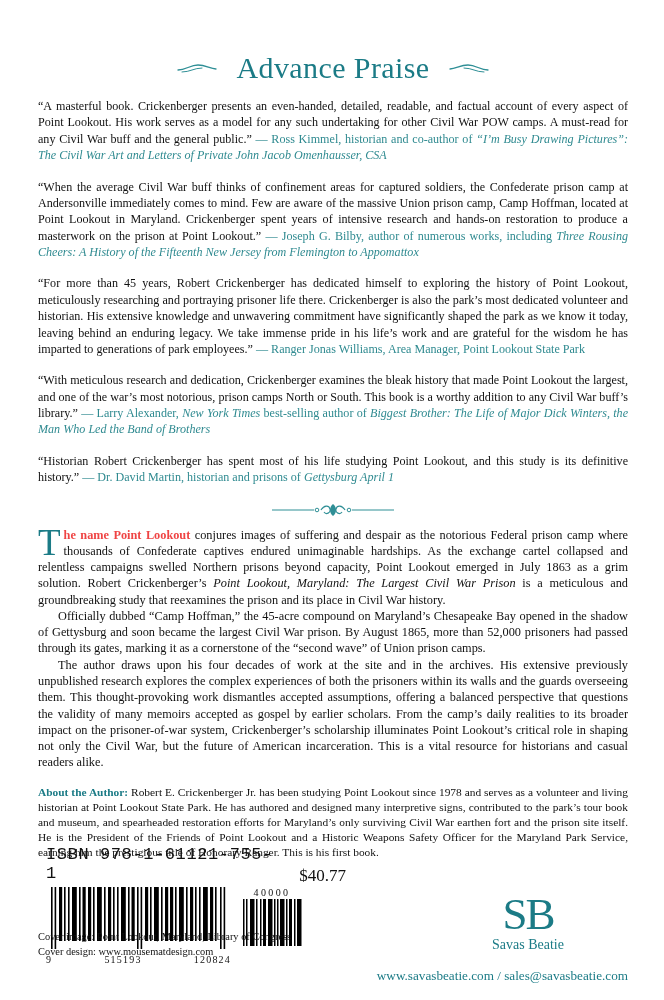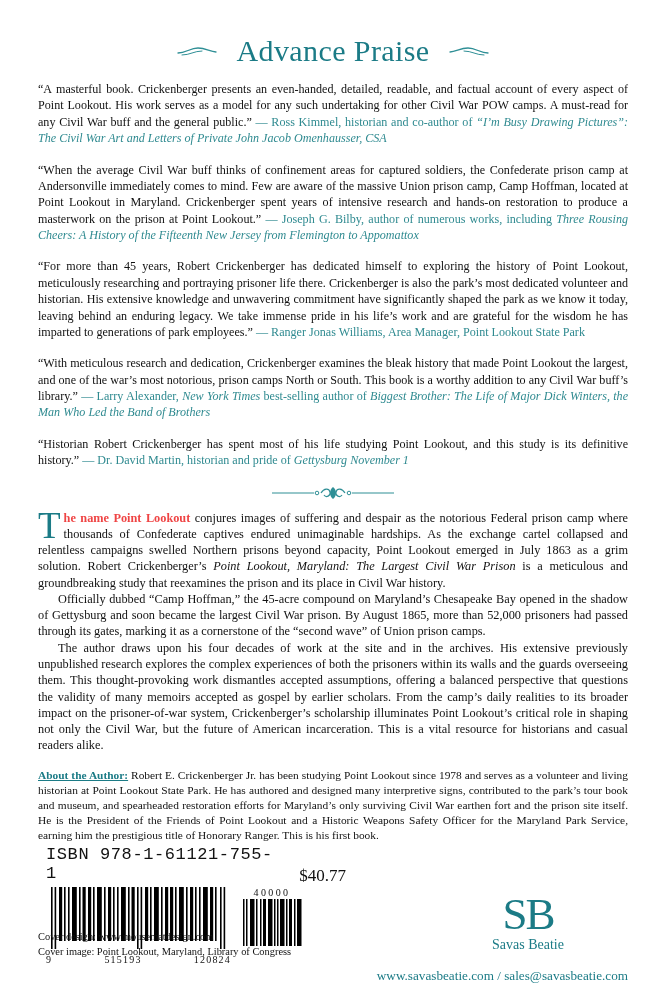--- a/index.html
+++ b/index.html
@@ -24,21 +24,21 @@
   }
   .content {
     position: absolute;
     left: 38px;
     top: 0;
     width: 590px;
   }
 
   
   .praise-header {
-    margin-top: 36px;
+    margin-top: 53px;
     text-align: center;
     display: flex;
     align-items: center;
     justify-content: center;
     gap: 18px;
   }
   .praise-title {
     font-size: 30px;
     color: #1b7b86;
     letter-spacing: 0.4px;
@@ -111,21 +111,20 @@
   .about {
     margin-top: 14px;
     font-size: 11.4px;
     line-height: 1.33;
     text-align: justify;
     color: #111111;
   }
   .about-label {
     color: #1b7b86;
     font-weight: bold;
-    text-decoration: underline;
   }
 
   
   .barcode-block {
     position: absolute;
     left: 46px;
     top: 845px;
     width: 300px;
   }
   .isbn-row {
@@ -246,21 +245,21 @@
 
     <div class="blurb">
       <span>“For more than 45 years, Robert Crickenberger has dedicated himself to exploring the history of Point Lookout, meticulously researching and portraying prisoner life there. Crickenberger is also the park’s most dedicated volunteer and historian. His extensive knowledge and unwavering commitment have significantly shaped the park as we know it today, leaving behind an enduring legacy. We take immense pride in his life’s work and are grateful for the wisdom he has imparted to generations of park employees.”</span><span class="attrib"> — Ranger Jonas Williams, Area Manager, Point Lookout State Park</span>
     </div>
 
     <div class="blurb">
       <span>“With meticulous research and dedication, Crickenberger examines the bleak history that made Point Lookout the largest, and one of the war’s most notorious, prison camps North or South. This book is a worthy addition to any Civil War buff’s library.”</span><span class="attrib"> — Larry Alexander, </span><span class="attrib-i">New York Times</span><span class="attrib"> best-selling author of </span><span class="attrib-i">Biggest Brother: The Life of Major Dick Winters, the Man Who Led the Band of Brothers</span>
     </div>
 
     <div class="blurb">
-      <span>“Historian Robert Crickenberger has spent most of his life studying Point Lookout, and this study is its definitive history.”</span><span class="attrib"> — Dr. David Martin, historian and pride of </span><span class="attrib-i">Gettysburg November 1</span>
+      <span>“Historian Robert Crickenberger has spent most of his life studying Point Lookout, and this study is its definitive history.”</span><span class="attrib"> — Dr. David Martin, historian and prisons of </span><span class="attrib-i">Gettysburg April 1</span>
     </div>
 
     <div class="ornament-wrap">
       <svg class="ornament" width="130" height="16" viewBox="0 0 130 16" aria-hidden="true">
         <path d="M4 8 H46" stroke="#2f8f96" stroke-width="1.1" fill="none"></path>
         <path d="M84 8 H126" stroke="#2f8f96" stroke-width="1.1" fill="none"></path>
         <circle cx="49" cy="8" r="1.8" fill="none" stroke="#2f8f96" stroke-width="1"></circle>
         <circle cx="81" cy="8" r="1.8" fill="none" stroke="#2f8f96" stroke-width="1"></circle>
         <path d="M53 8 C56 3, 61 3, 62 7 C63 11, 58 13, 56 10" stroke="#2f8f96" stroke-width="1.2" fill="none"></path>
         <path d="M77 8 C74 3, 69 3, 68 7 C67 11, 72 13, 74 10" stroke="#2f8f96" stroke-width="1.2" fill="none"></path>
@@ -354,22 +353,22 @@
               <rect x="48" y="0" width="3" height="47"></rect>
             <rect x="53" y="0" width="1.5" height="47"></rect>
               <rect x="56" y="0" width="4.5" height="47"></rect>
           </g>
         </svg>
       </div>
     </div>
   </div>
 
   <div class="credits">
+    <div>Cover image: Point Lookout, Maryland, Library of Congress</div>
     <div>Cover design: www.mousematdesign.com</div>
-    <div>Cover image: Point Lookout, Maryland, Library of Congress</div>
   </div>
 
   <div class="publisher">
     <div class="sb-logo">SB</div>
     <div class="sb-name">Savas Beatie</div>
   </div>
   <div class="sb-urls">www.savasbeatie.com / sales@savasbeatie.com</div>
 
 </div>
 

